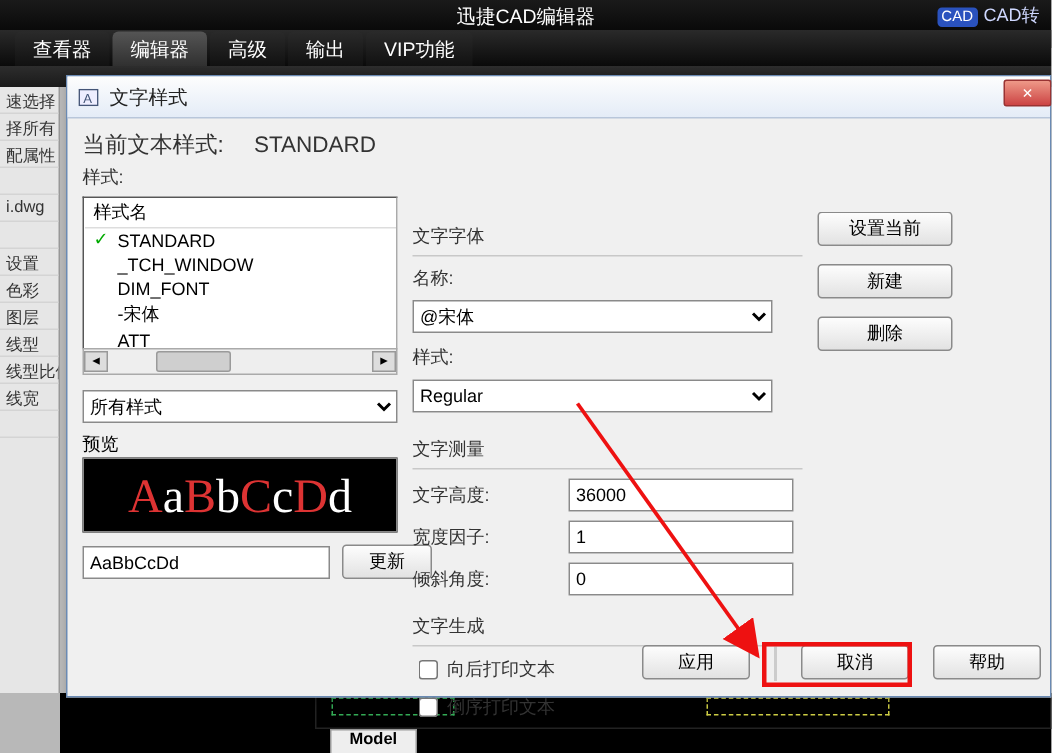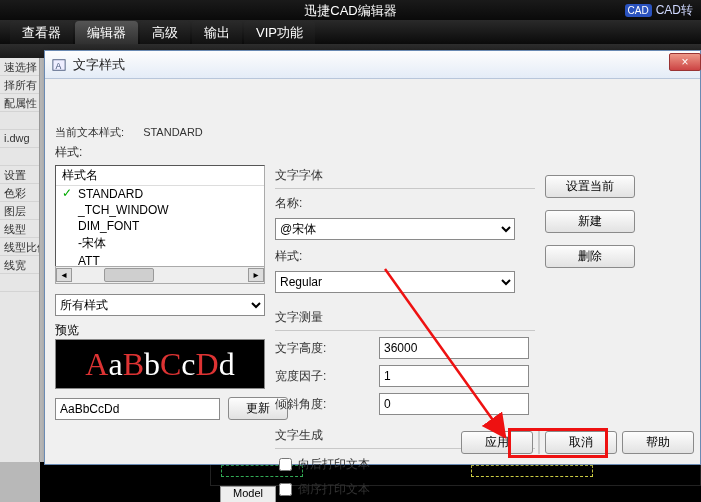--- a/index.html
+++ b/index.html
@@ -34,21 +34,21 @@
 
   
   .side-panel {
     position:absolute; left:0; top:58px; width:40px; bottom:40px;
     background:#e6e6e6; border-right:1px solid #999;
   }
   .side-item { height:18px; padding:2px 4px; font-size:11px; color:#333; border-bottom:1px solid #d4d4d4; white-space:nowrap; overflow:hidden; }
 
   
   .bottom-strip {
-    position:absolute; left:40px; right:0; bottom:0; height:40px; background:#000;
+    position:absolute; left:40px; right:0; bottom:0; height:40px; background:#000;font-weight:bold;
   }
   .bottom-canvas {
     position:absolute; left:170px; right:0; top:0; bottom:16px; background:#000;
     border:1px solid #222;
   }
   .bottom-canvas::before, .bottom-canvas::after {
     content:""; position:absolute; height:10px; border:1px dashed #3a5; top:2px;
   }
   .bottom-canvas::before { left:10px; width:80px; }
   .bottom-canvas::after  { left:260px; width:120px; border-color:#cc4; }
@@ -65,21 +65,21 @@
   .dlg-title {
     height:28px; background:linear-gradient(#fdfdfd,#e4ecf7);
     border-bottom:1px solid #b8c6da; display:flex; align-items:center; padding:0 6px;
     font-size:13px; color:#222;
   }
   .dlg-title .icon { width:16px; height:16px; margin-right:6px; display:inline-flex; align-items:center; justify-content:center; }
   .dlg-title .icon svg { width:14px;height:14px; }
 
   .dlg-body { position:absolute; top:28px; left:0; right:0; bottom:0; padding:8px 10px 8px 10px; }
 
-  .row-current { font-size:11px; color:#333; margin-bottom:4px;margin-top:38px; }
+  .row-current { font-size:15px; color:#333; margin-bottom:4px; }
   .row-current .lbl { margin-right:16px; }
   .lbl-styles { font-size:12px; color:#333; margin-bottom:4px; display:block; }
 
   .columns { display:flex; gap:10px; align-items:flex-start; }
 
   .col-left { width:210px; }
   .style-list {
     width:210px; height:102px; background:#fff; border:1px inset #aaa; overflow:auto;
     font-size:12px;
   }
@@ -95,35 +95,35 @@
   .preview-label { margin-top:6px; display:block; }
   .preview-box {
     width:210px; height:50px; background:#000; border:1px solid #888; display:flex; align-items:center; justify-content:center;
   }
   .preview-text { font-family:"Times New Roman",serif; font-size:32px; color:#fff; }
   .preview-text .red { color:#d33; }
   .preview-row { display:flex; align-items:center; gap:8px; margin-top:8px; }
   .preview-input { flex:1; height:22px; font-size:12px; padding:0 4px; }
   .btn { height:23px; min-width:60px; font-size:12px; background:linear-gradient(#fdfdfd,#e2e2e2); border:1px solid #8a8a8a; border-radius:3px; padding:0 10px; }
 
-  .col-mid { width:260px; font-size:12px; color:#333; }
+  .col-mid { width:260px; font-size:12px; color:#333;margin-top:16px; }
   .grp-label { margin:2px 0 4px 0; }
   .sep { border-top:1px solid #c8c8c8; margin:0 0 6px 0; }
   .field-row { display:flex; align-items:center; margin-bottom:6px; }
   .field-row > label { width:64px; }
   .font-select { width:240px; height:22px; font-size:12px; }
   .sub-select { width:240px; height:22px; font-size:12px; }
   .num-input { width:150px; height:22px; font-size:12px; padding:0 4px; }
   .chk-row { display:flex; align-items:center; margin-bottom:6px; }
   .chk-row input { margin-right:6px; }
 
   .col-right { flex:0 0 90px; display:flex; flex-direction:column; gap:12px; margin-top:10px; }
   .col-right .btn { width:100%; }
 
-  .bottom-btns { position:absolute; right:6px; bottom:10px; display:flex; gap:5px; align-items:center; }
+  .bottom-btns { position:absolute; right:6px; bottom:10px; display:flex; gap:16px; }
   .bottom-btns .btn { min-width:72px; }
   .bottom-btns .sep-v { width:2px; height:24px; background:#ccc; }
 
   
   .anno-highlight {
     position:absolute; border:3px solid #e11; pointer-events:none;
   }
   .anno-hl-apply { left:463px; bottom:6px; width:100px; height:30px; }
   svg.anno-arrow { position:absolute; left:0; top:0; width:100%; height:100%; pointer-events:none; }
 

